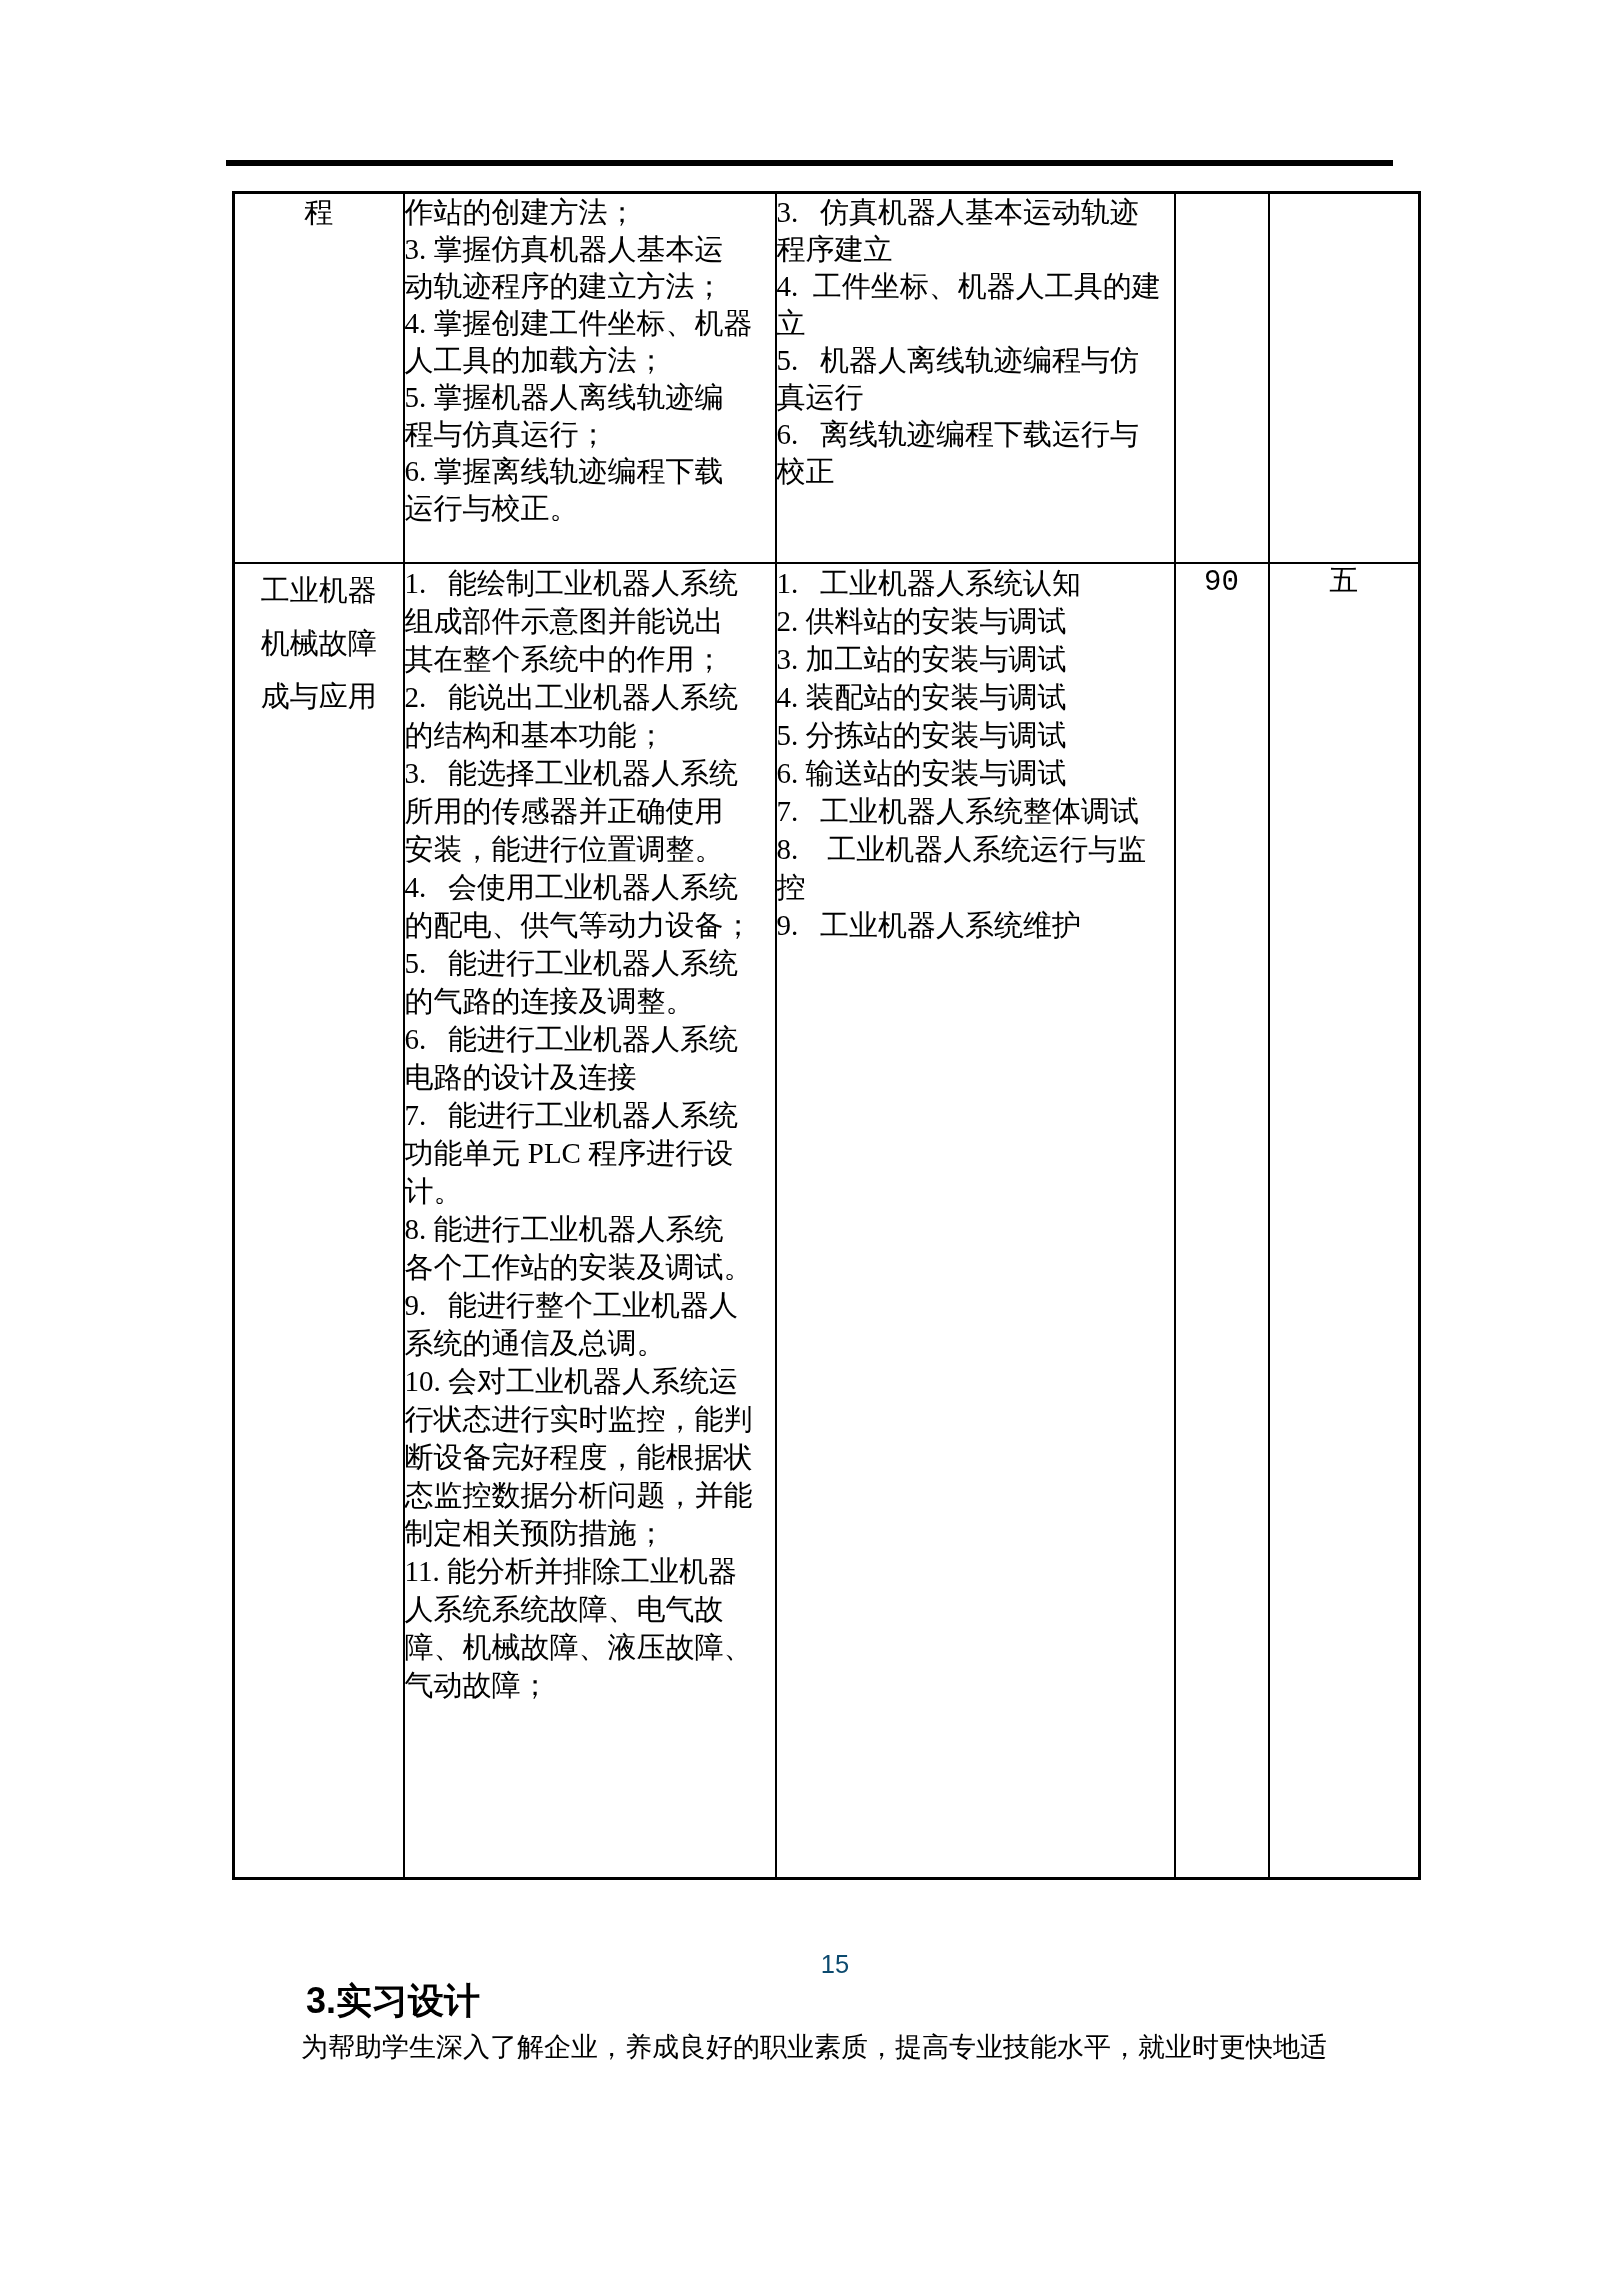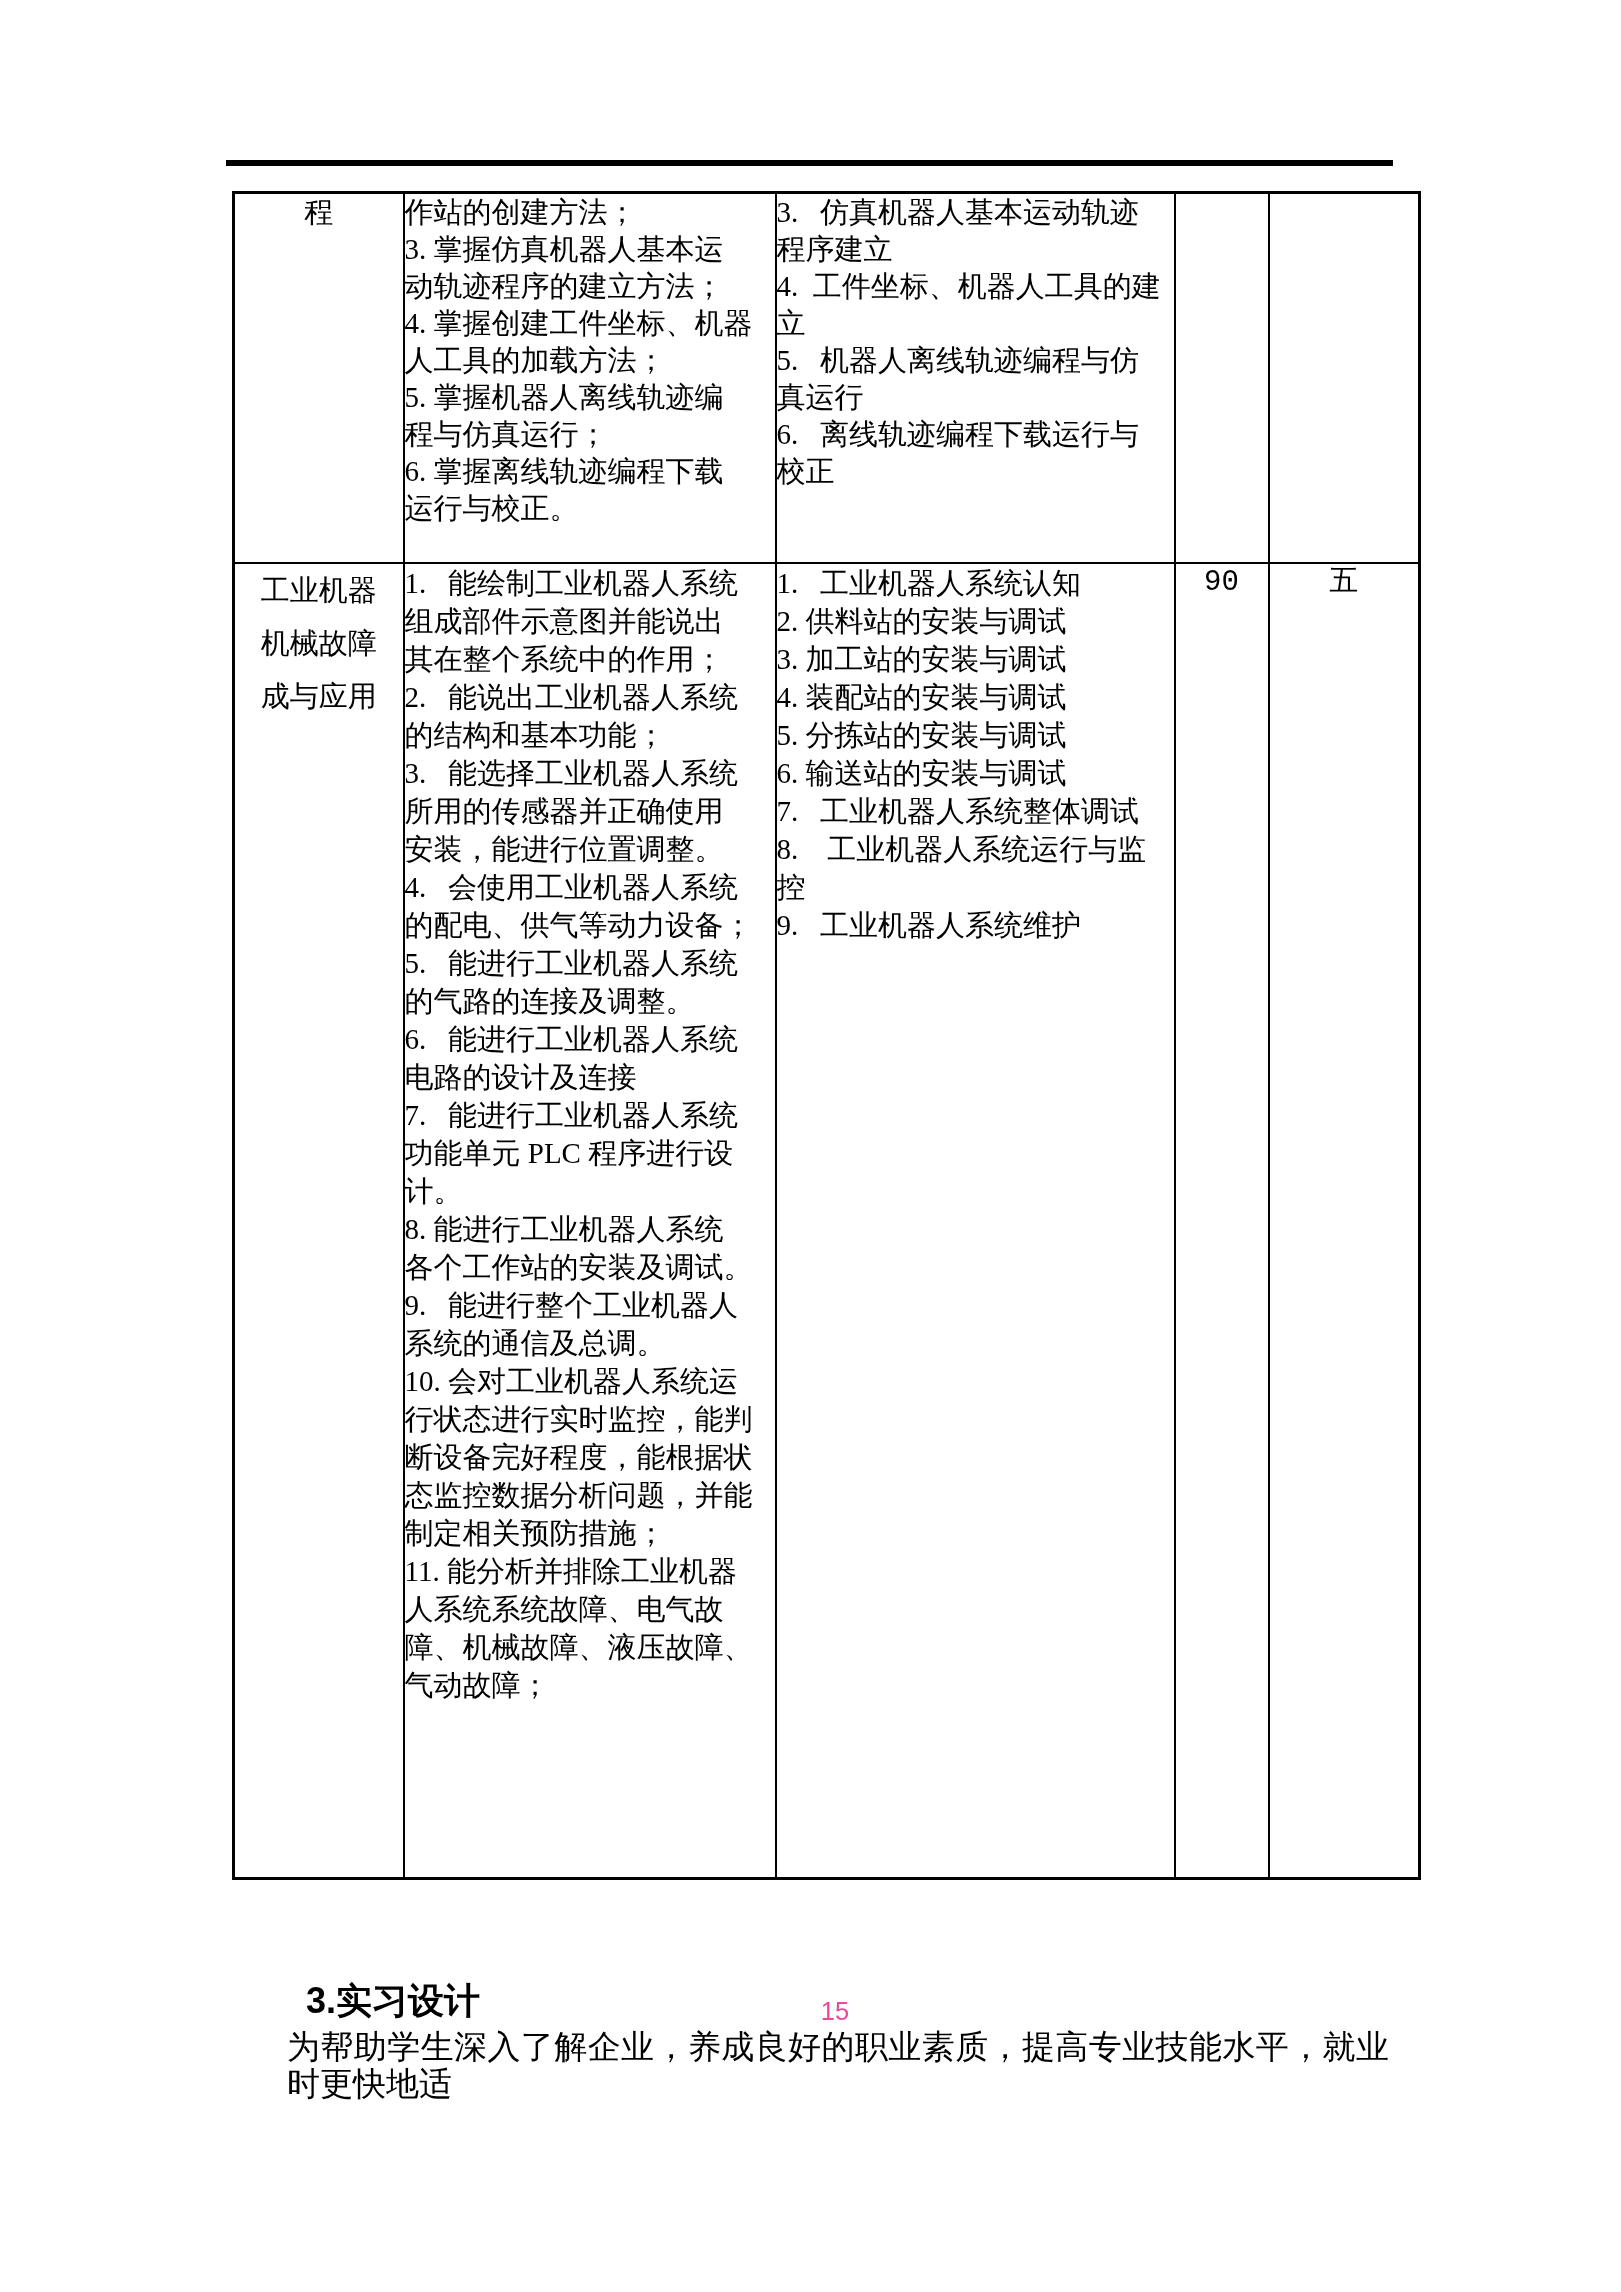--- a/index.html
+++ b/index.html
@@ -64,35 +64,35 @@
     left: 297px; top: 1970px;
     margin: 9px;
     font-family: "Liberation Sans", "DejaVu Sans", sans-serif;
     font-weight: bold;
     font-size: 36px;
     line-height: 43px;
     color: #000;
   }
   #body-paragraph {
     position: absolute;
-    left: 287px; top: 2029px;
+    left: 301px; top: 2029px;
     width: 1102px;
     margin: 0;
-    font-size: 33px;
+    font-size: 27px;
     line-height: 37px;
     text-align: justify;
     color: #000;
   }
   #page-number {
     position: absolute;
-    left: 835px; top: 1997px;
+    left: 835px; top: 1950px;
     transform: translateX(-50%);
     font-family: "Liberation Sans", "DejaVu Sans", sans-serif;
     font-size: 25.5px;
-    color: #ec4899;
+    color: #0c4a6e;
   }
 </style>
 </head>
 <body>
 
 <div id="page">
 
   <div id="top-rule"></div>
 
   <table id="curriculum-table">

